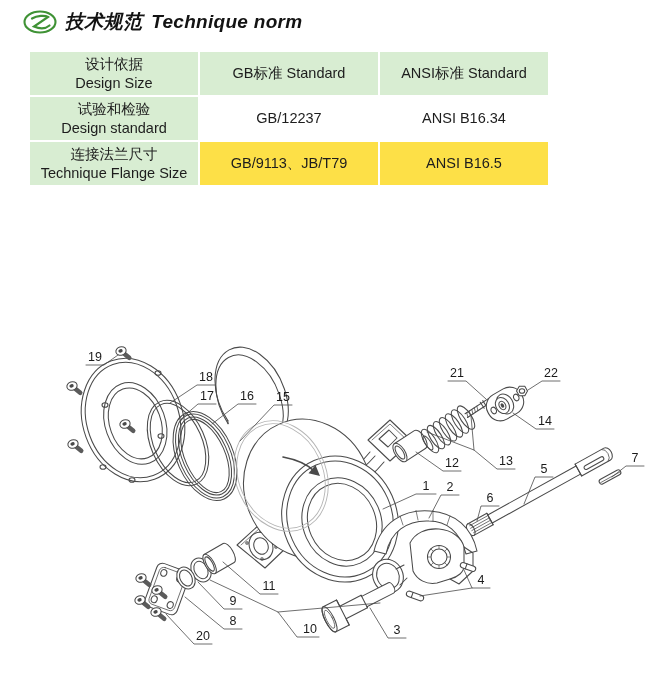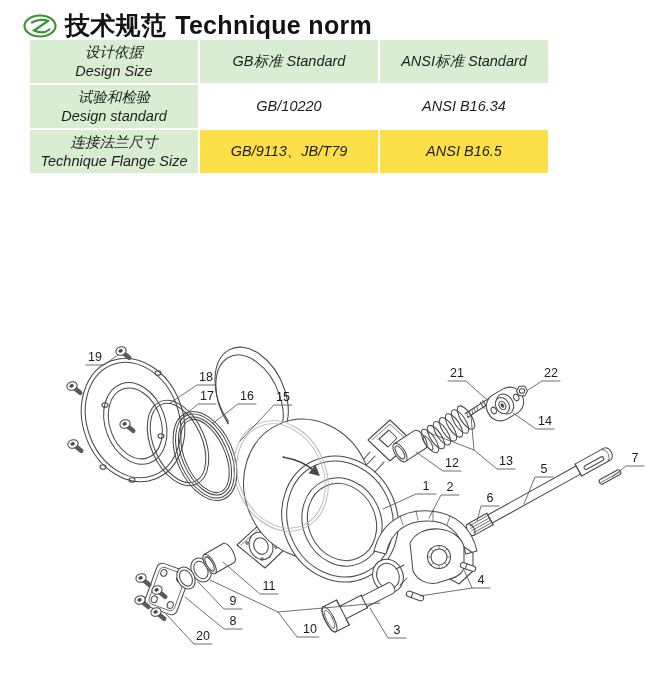--- a/index.html
+++ b/index.html
@@ -1,23 +1,23 @@
 <!DOCTYPE html>
 <html><head>
 <meta charset="utf-8">
 <style>
   html,body{margin:0;padding:0;background:#fff;}
   #page{position:relative;width:650px;height:694px;background:#fff;overflow:hidden;
         font-family:"Liberation Sans","DejaVu Sans",sans-serif;}
   
   #hdr{position:absolute;top:9px;left:22px;display:flex;align-items:center;gap:7px;}
-  #hdr .ttl{font-size:25px;font-weight:bold;color:#131313;letter-spacing:.3px;white-space:nowrap;}
+  #hdr .ttl{font-size:19px;font-weight:bold;color:#131313;letter-spacing:.3px;white-space:nowrap;font-style:italic;}
   #hdr .ttl .zh{margin-right:9px;}
   
-  #tblwrap{position:absolute;top:38px;left:28px;font-style:italic;}
+  #tblwrap{position:absolute;top:50px;left:28px;}
   table.norm{border-collapse:separate;border-spacing:2.5px;}
   table.norm td{text-align:center;vertical-align:middle;color:#1d1d1d;font-size:14.5px;
                 line-height:1.25;height:43px;padding:0 4px;}
   td.c1{width:160px;}
   td.c2{width:170px;}
   td.c3{width:160px;}
   .bg-g{background:#d8edd2;}
   .bg-w{background:#ffffff;}
   .bg-y{background:#fde047;}
   
@@ -56,21 +56,21 @@
               <div>Design Size</div>
             </td>
         <td class="c2 bg-g">GB标准 Standard</td>
         <td class="c3 bg-g">ANSI标准 Standard</td>
       </tr>
       <tr>
         <td class="c1 bg-g">
           <div>试验和检验</div>
               <div>Design standard</div>
             </td>
-        <td class="c2 bg-w">GB/10220</td>
+        <td class="c2 bg-w">GB/12237</td>
         <td class="c3 bg-w">ANSI B16.34</td>
       </tr>
       <tr>
         <td class="c1 bg-g">
           <div>连接法兰尺寸</div>
               <div>Technique Flange Size</div>
             </td>
         <td class="c2 bg-y">GB/9113、JB/T79</td>
         <td class="c3 bg-y">ANSI B16.5</td>
       </tr>

